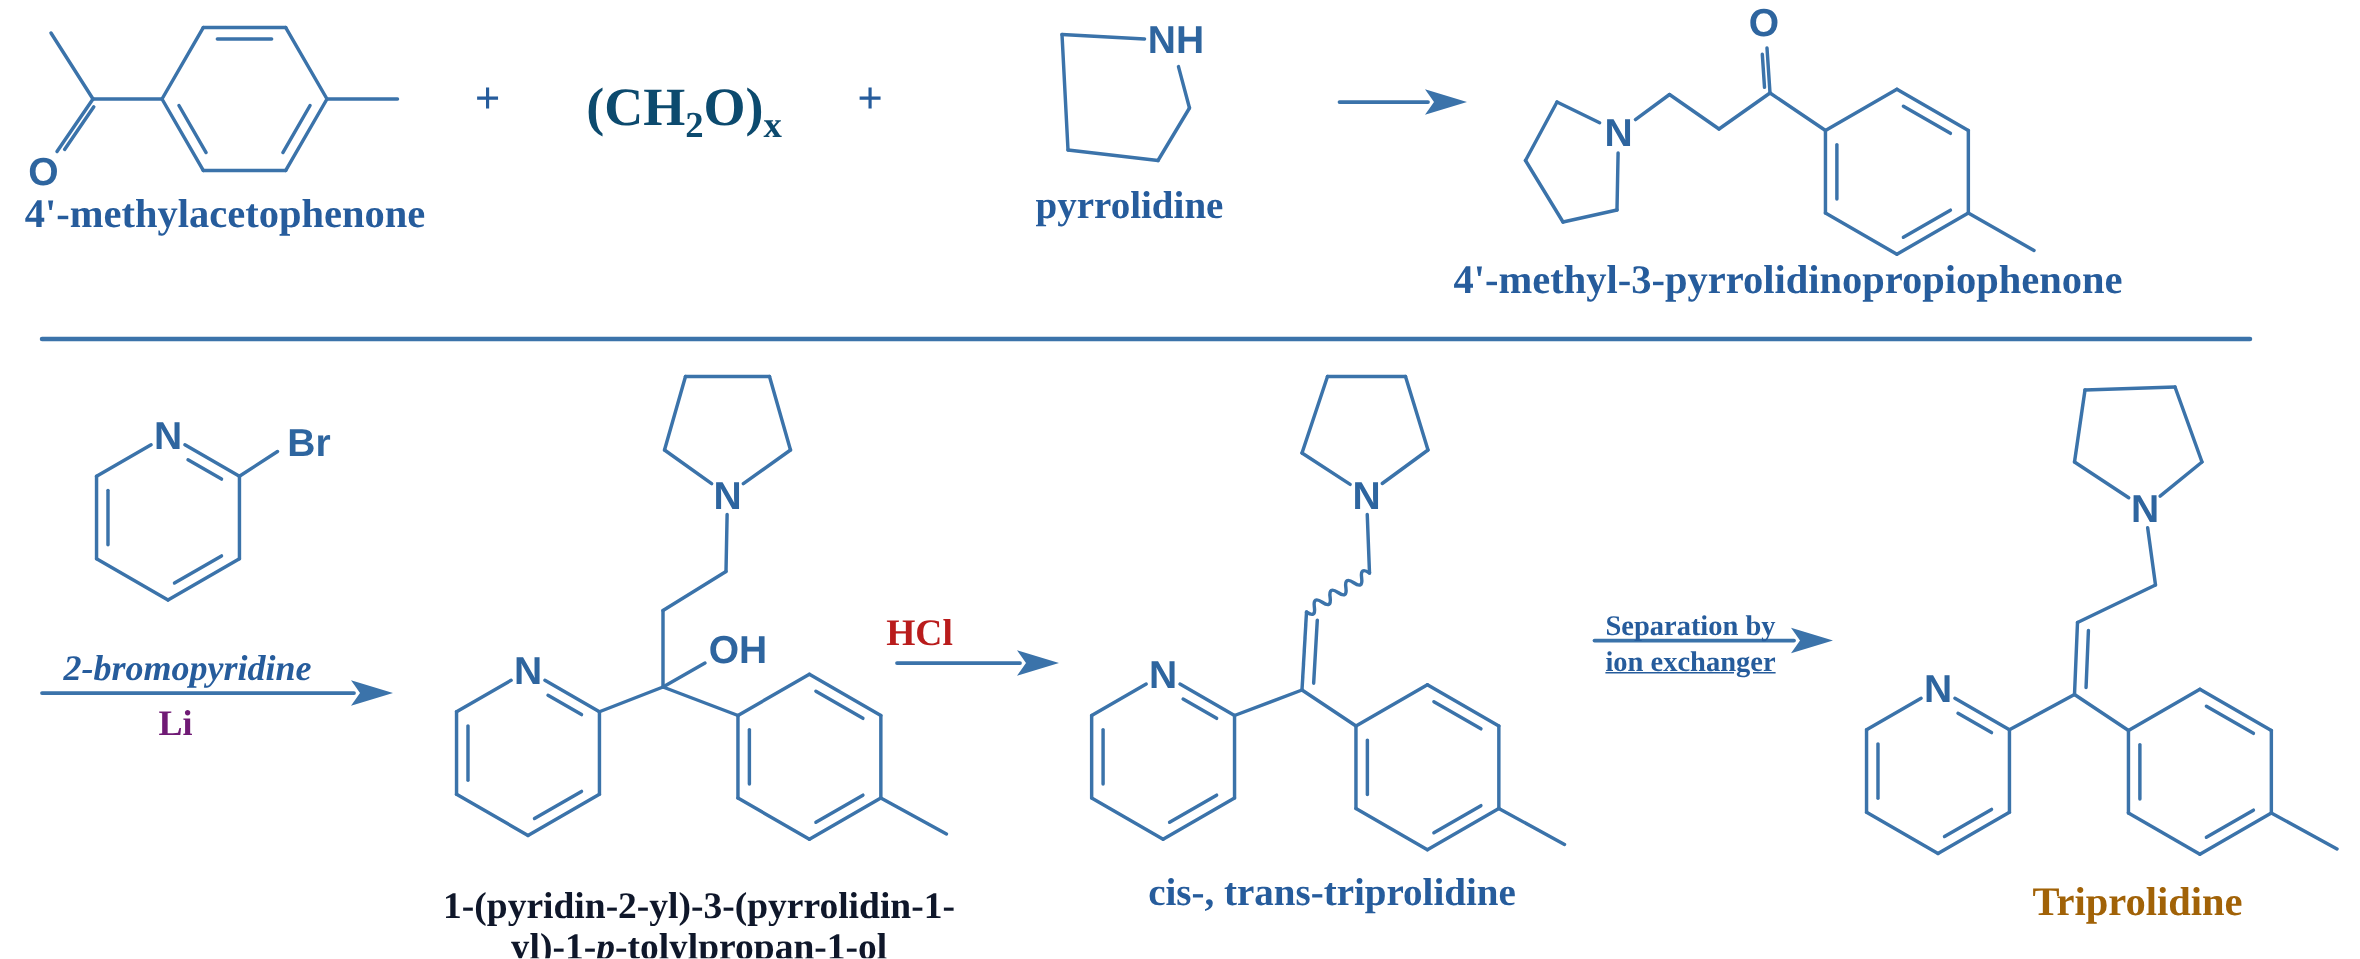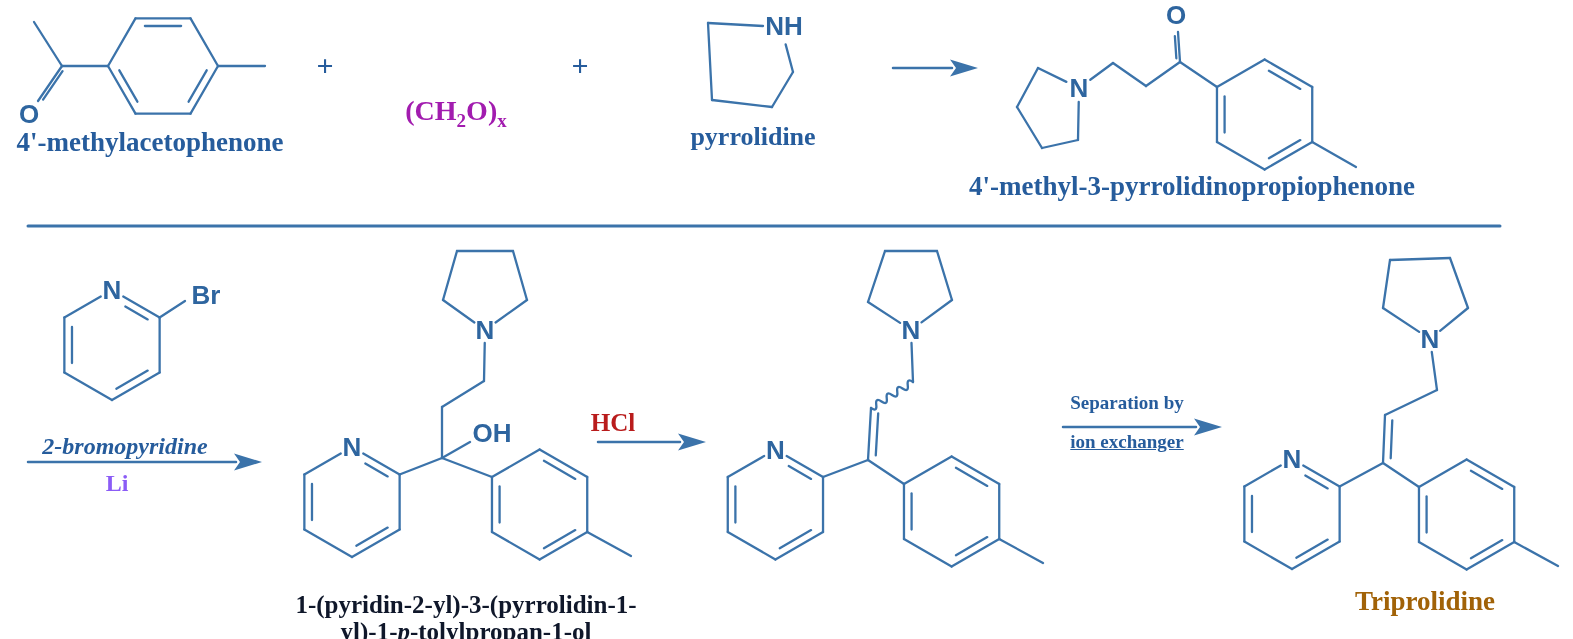--- a/index.html
+++ b/index.html
@@ -200,30 +200,31 @@
         <line x1="1470.9301270189221" y1="470.8" x2="1502.2802466359187" y2="488.9"></line>
         <line x1="1502.2802466359187" y1="540.1" x2="1470.9301270189221" y2="558.2"></line>
         <line x1="1426.5896263451589" y1="532.6" x2="1426.5896263451589" y2="496.4"></line>
         <line x1="1514.2" y1="542" x2="1558" y2="566"></line>
         <text x="1430" y="339" text-anchor="middle" dominant-baseline="central" fill="#2e659f" stroke="none" font-size="26" font-family="&quot;Liberation Sans&quot;,&quot;DejaVu Sans&quot;,sans-serif" font-weight="bold">N</text>
       </g>
     </svg>
 
   <div class="cap" style="left: 150px; top: 128px; font-size: 27px; color: rgb(38, 92, 156);">4'-methylacetophenone</div>
   <div class="cap plus" style="left: 325px; top: 50px; font-size: 30px; color: rgb(38, 92, 156);">+</div>
-  <div class="cap" style="left: 456px; top: 52px; font-size: 28px; color: #a21caf; margin-top: 44px;"><span>(CH</span><sub>2</sub><span>O)</span><sub>x</sub></div>
+  <div class="cap" style="left: 456px; top: 52px; font-size: 36px; color: #0c4a6e;"><span>(CH</span><sub>2</sub><span>O)</span><sub>x</sub></div>
   <div class="cap plus" style="left: 580px; top: 50px; font-size: 30px; color: rgb(38, 92, 156);">+</div>
   <div class="cap" style="left: 753px; top: 123px; font-size: 26px; color: rgb(38, 92, 156);">pyrrolidine</div>
   <div class="cap" style="left: 1192px; top: 172px; font-size: 27px; color: rgb(38, 92, 156);">4'-methyl-3-pyrrolidinopropiophenone</div>
 
   <div class="cap" style="left: 125px; top: 434px; font-size: 24px; color: rgb(38, 92, 156); font-style: italic;">2-bromopyridine</div>
-  <div class="cap" style="left: 117px; top: 471px; font-size: 24px; color: #8b5cf6;">Li</div>
+  <div class="cap" style="left: 117px; top: 471px; font-size: 24px; color: #701a75;">Li</div>
 
   <div class="cap" style="left: 466px; top: 592px; font-size: 25px; color: #0f172a;">
     <div>1-(pyridin-2-yl)-3-(pyrrolidin-1-</div>
     <div><span>yl)-1-</span><i>p</i><span>-tolylpropan-1-ol</span></div>
   </div>
 
   <div class="cap" style="left: 613px; top: 410px; font-size: 25px; color: #b91c1c;">HCl</div>
-  <div class="cap" style="left: 1127px; top: 393px; font-size: 19px; color: rgb(38, 92, 156);">Separation by</div>
+  <div class="cap" style="left: 888px; top: 581px; font-size: 26px; color: rgb(38, 92, 156);">cis-, trans-triprolidine</div>
+  <div class="cap" style="left: 1127px; top: 408px; font-size: 19px; color: rgb(38, 92, 156);">Separation by</div>
   <div class="cap" style="left: 1127px; top: 432px; font-size: 19px; color: rgb(38, 92, 156); text-decoration: underline;">ion exchanger</div>
   <div class="cap" style="left: 1425px; top: 587px; font-size: 27px; color: #a16207;">Triprolidine</div>
 </div>
 
 </body></html>

